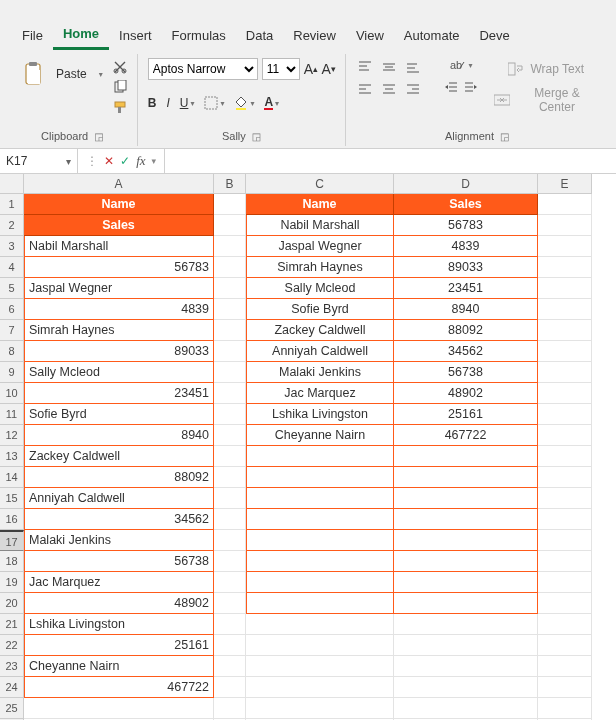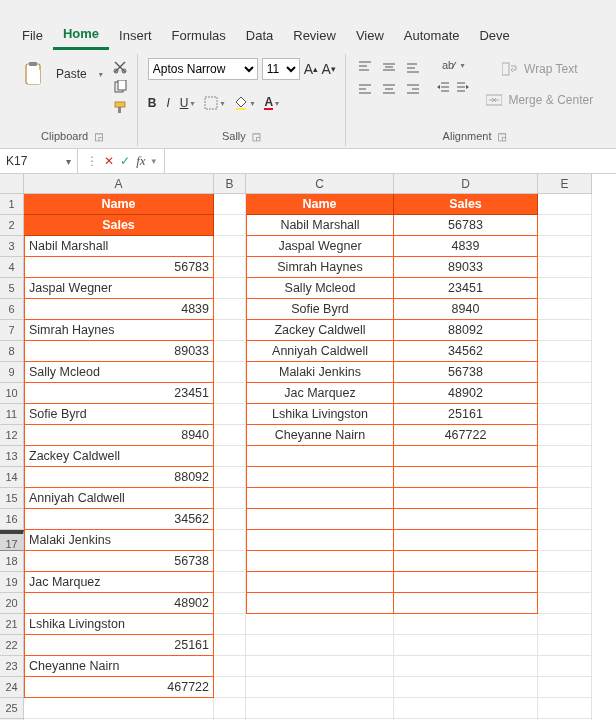--- a/index.html
+++ b/index.html
@@ -58,21 +58,21 @@
   .icon-box { width: 24px; height: 28px; display:flex; align-items:center; justify-content:center; }
   .mini-col { display:flex; flex-direction:column; gap:6px; padding-top:2px;}
   .font-row1 { display:flex; gap:4px; align-items:center; }
   .font-row2 { display:flex; gap:10px; align-items:center; margin-top:10px;}
   select.font-name { width:110px; height:22px; font-size:12px; background:#fff; border:1px solid #bbb;}
   select.font-size { width:38px; height:22px; font-size:12px; background:#fff; border:1px solid #bbb;}
   .btn { cursor:pointer; display:inline-flex; align-items:center; justify-content:center; }
   .sup { font-size:14px; position:relative;}
   .align-grid { display:grid; grid-template-columns:repeat(3,18px); grid-template-rows:repeat(2,18px); gap:4px 6px; }
   .align-grid .btn svg { display:block;}
-  .indent-col { display:flex; flex-direction:column; gap:8px; margin-left:8px;}
+  .indent-col { display:flex; flex-direction:column; gap:8px; margin-left:16px;}
   .wrap-col { display:flex; flex-direction:column; gap:10px; margin-left:10px; color:#9a9a9a; font-size:12px;}
   .wrap-col .row { display:flex; align-items:center; gap:6px;text-align:center;}
   
   .fbar {
     display:flex; align-items:center; background:#fff; border-top:1px solid #d0d0d0; border-bottom:1px solid #d0d0d0;
     height:26px;
   }
   .namebox {
     width:78px; height:100%; border:none; border-right:1px solid #d0d0d0; padding:0 6px; font-size:12px;
     display:flex; align-items:center; justify-content:space-between; background:#fff;
@@ -83,21 +83,21 @@
   .fx-label { font-style:italic; font-family:"Times New Roman",serif; font-size:13px; color:#555;}
   .fx-dd { font-size:9px; color:#888;}
   
   .sheet { position:relative; background:#fff; }
   .colheads { display:flex; }
   .corner { width:24px; height:20px; background:#f0f0f0; border-right:1px solid #ccc; border-bottom:1px solid #ccc;}
   .colhead { height:20px; background:#f0f0f0; border-right:1px solid #ccc; border-bottom:1px solid #ccc; text-align:center; font-size:12px; color:#555; line-height:20px;}
   .rows { display:flex; flex-direction:column;}
   .row { display:flex; height:21px;}
   .rowhead { width:24px; background:#f0f0f0; border-right:1px solid #ccc; border-bottom:1px solid #ccc; text-align:center; font-size:11px; color:#555; line-height:21px;}
-  .rowhead.sel { background:#d8d8d8; border-top:4px solid #404040; border-bottom:1px solid #888;}
+  .rowhead.sel { background:#d8d8d8; border-top:2px solid #404040; border-bottom:1px solid #888;}
   .cell { border-right:1px solid #e3e3e3; border-bottom:1px solid #e3e3e3; padding:0 4px; font-size:12.5px; line-height:21px; overflow:hidden; white-space:nowrap;}
   .cA { width:190px; }
   .cB { width:32px; }
   .cC { width:148px; }
   .cD { width:144px; }
   .cE { width:54px; }
   .hdr-cell { background:#ff5a19; color:#fff; text-align:center; font-weight:600; border-right:1px solid #c63e00; border-bottom:1px solid #c63e00;}
   .data-bord { border-right:1px solid #ff5a19; border-bottom:1px solid #ff5a19; border-left:1px solid #ff5a19;}
   .data-bord-r { border-right:1px solid #ff5a19; border-bottom:1px solid #ff5a19;}
   .num { text-align:right; }

